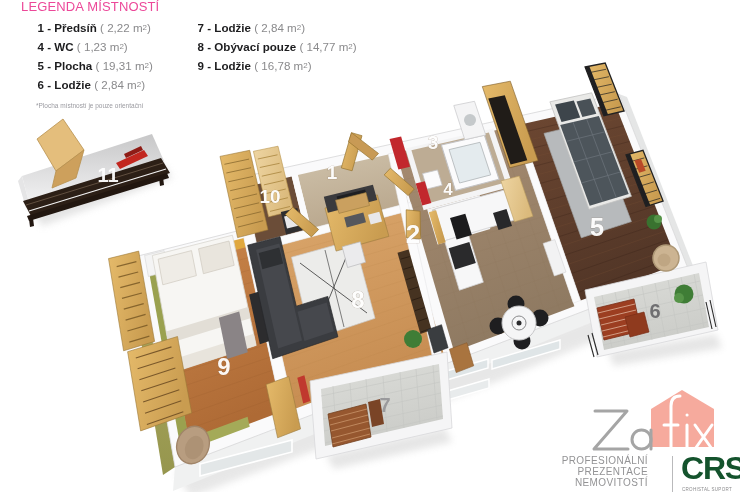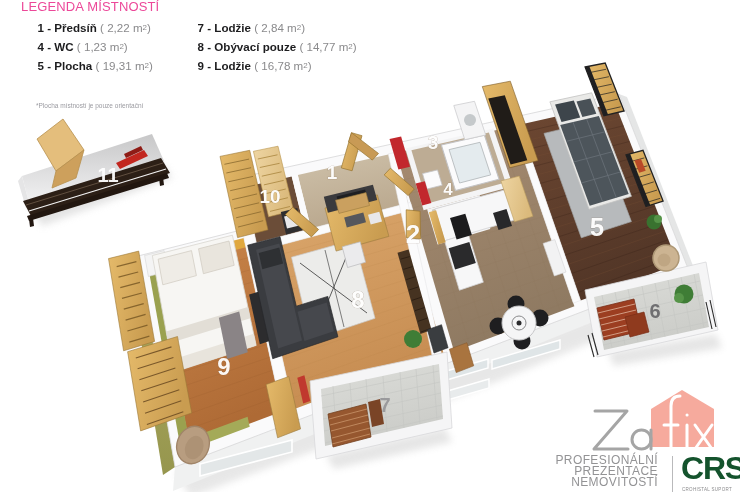--- a/index.html
+++ b/index.html
@@ -8,21 +8,21 @@
 #leg-left,#leg-right{position:absolute;top:17.5px;font-size:11.6px;color:#8a8a8c;line-height:19px;}
 #leg-left{left:35px;}
 #leg-right{left:188px;}
 .num{display:inline-block;text-align:right;color:#1d1d1f;font-weight:bold;}
 .row b{color:#1d1d1f;}
 .row .ar{color:#8a8a8c;}
 .row sup{font-size:8px;vertical-align:2px;}
 #leg-note{position:absolute;left:36px;top:102px;font-size:6.5px;color:#9a9aa0;}
 #plan{position:absolute;left:0;top:0;}
 #logo{position:absolute;left:538px;top:387px;}
-#logo-sub{position:absolute;left:498px;top:455px;width:160px;text-align:right;font-size:12px;line-height:11px;color:#939395;letter-spacing:0.4px;}
+#logo-sub{position:absolute;left:488px;top:455px;width:160px;text-align:right;font-size:10px;line-height:11px;color:#939395;letter-spacing:0.4px;}
 #logo-div{position:absolute;left:672px;top:456px;width:1px;height:36px;background:#b9b9bb;}
 #crs{position:absolute;left:681px;top:450px;font-size:32px;font-weight:bold;color:#14532d;letter-spacing:-1.2px;}
 #crs-sub{position:absolute;left:682px;top:487px;font-size:4.5px;color:#8a8a8c;letter-spacing:0.3px;}
 </style></head>
 <body>
 <div id="stage">
 
 <svg id="plan" width="740" height="492" viewBox="0 0 740 492">
 <defs>
 <linearGradient id="wallgrad" x1="0" y1="0" x2="0" y2="1">
@@ -518,20 +518,21 @@
 
 <text x="108" y="182" font-size="20" font-weight="bold" fill="#ffffff" opacity="0.95" text-anchor="middle">11</text>
 </svg>
 
 <div id="legend-title">LEGENDA MÍSTNOSTÍ</div>
 
 <div id="leg-left">
 <div class="row"><span class="num" style="width:9px">1</span><b> - Předsíň</b> <span class="ar">( 2,22 m<sup>2</sup>)</span></div>
 <div class="row"><span class="num" style="width:9px">4</span><b> - WC</b> <span class="ar">( 1,23 m<sup>2</sup>)</span></div>
 <div class="row"><span class="num" style="width:9px">5</span><b> - Plocha</b> <span class="ar">( 19,31 m<sup>2</sup>)</span></div>
+<div class="row"><span class="num" style="width:9px">6</span><b> - Lodžie</b> <span class="ar">( 2,84 m<sup>2</sup>)</span></div>
 </div>
 
 <div id="leg-right">
 <div class="row"><span class="num" style="width:16px">7</span><b> - Lodžie</b> <span class="ar">( 2,84 m<sup>2</sup>)</span></div>
 <div class="row"><span class="num" style="width:16px">8</span><b> - Obývací pouze</b> <span class="ar">( 14,77 m<sup>2</sup>)</span></div>
 <div class="row"><span class="num" style="width:16px">9</span><b> - Lodžie</b> <span class="ar">( 16,78 m<sup>2</sup>)</span></div>
 </div>
 
 <div id="leg-note">*Plocha místností je pouze orientační</div>
 

